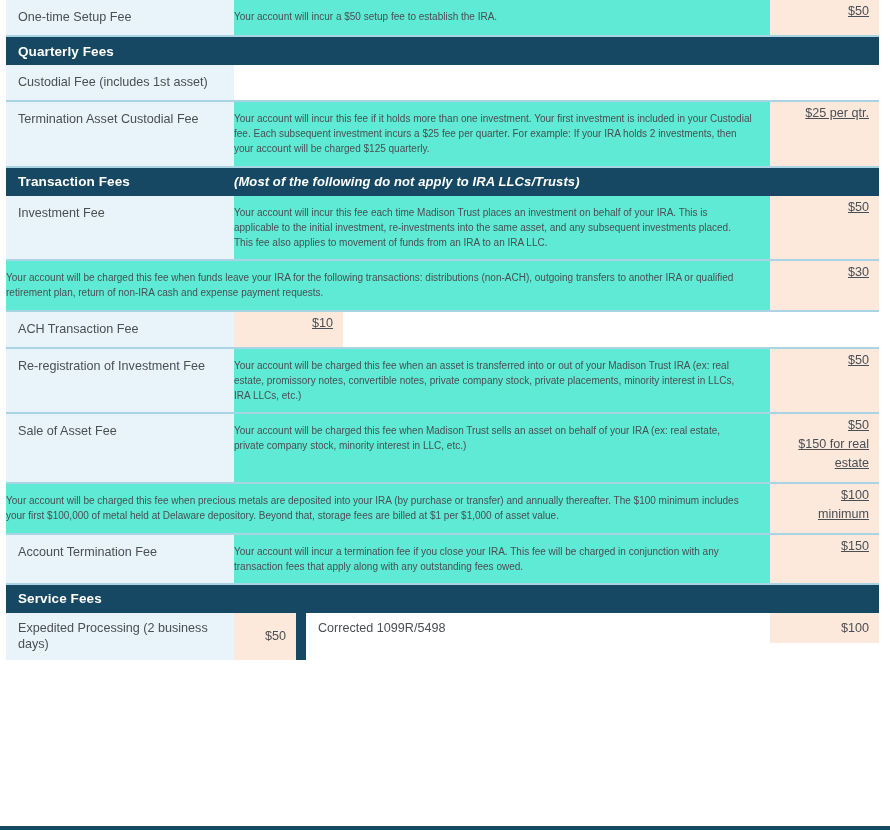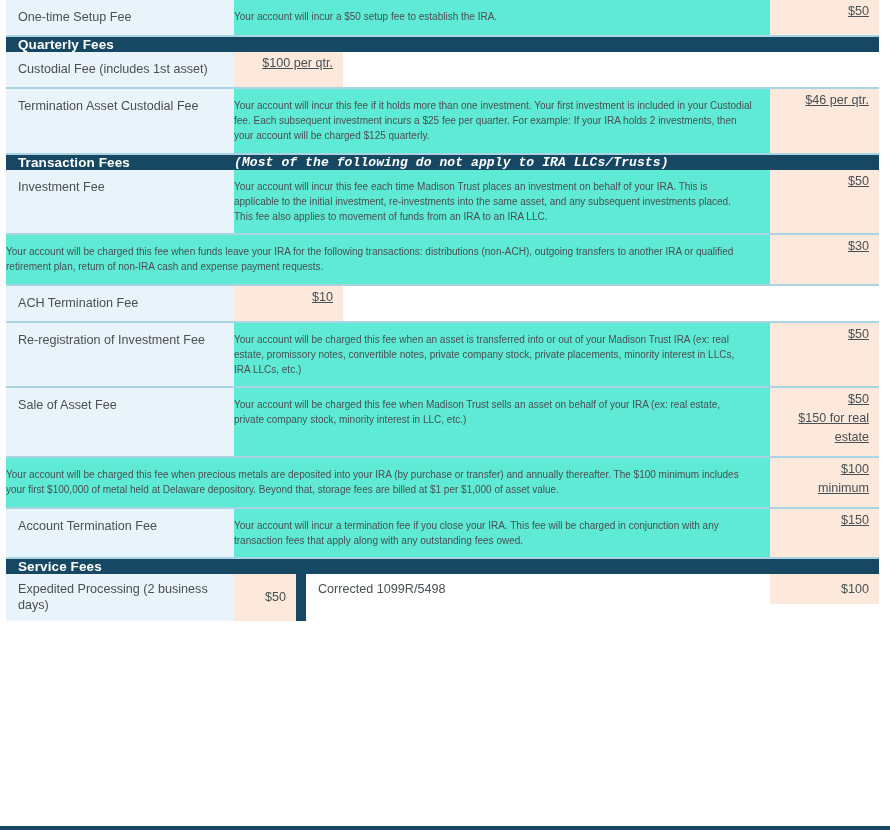--- a/index.html
+++ b/index.html
@@ -17,39 +17,38 @@
     height: 830px;
     padding: 0 11px 0 6px;
     background: #ffffff;
     position: relative;
   }
 
   
   .section-bar {
     background: #164863;
     color: #ffffff;
-    height: 15px;
+    height: 28px;
     display: flex;
     align-items: center;
     width: 100%;
   }
   .section-bar .bar-title {
     font-size: 13.5px;
     font-weight: bold;
     padding-left: 12px;
     width: 228px;
     flex: 0 0 228px;
     letter-spacing: .1px;
   }
   .section-bar .bar-note {
     font-size: 13px;
     font-weight: bold;
     font-style: italic;
     letter-spacing: .1px;
-    font-family: Liberation Mono, monospace;
   }
 
   
   .row {
     display: flex;
     align-items: stretch;
     border-bottom: 2px solid #a9d4e3;
     background: #ffffff;
   }
   .row.first { border-top: none; }
@@ -150,50 +149,47 @@
         </div>
       </div>
     </div>
 
   <div id="sections">
       <div class="section-bar">
         <span class="bar-title">Quarterly Fees</span>
       </div>
       <div class="row">
         <div class="cell-name">Custodial Fee (includes 1st asset)</div>
-        <div class="cell-fee">
-          <div>$100 per qtr.</div>
-        </div>
       </div>
       <div class="row">
         <div class="cell-name">Termination Asset Custodial Fee</div>
         <div class="cell-desc">Your account will incur this fee if it holds more than one investment. Your first investment is included in your Custodial fee. Each subsequent investment incurs a $25 fee per quarter. For example: If your IRA holds 2 investments, then your account will be charged $125 quarterly.</div>
         <div class="cell-fee">
-          <div>$46 per qtr.</div>
+          <div>$25 per qtr.</div>
         </div>
       </div>
       <div class="section-bar">
         <span class="bar-title">Transaction Fees</span>
         <span class="bar-note">(Most of the following do not apply to IRA LLCs/Trusts)</span>
       </div>
       <div class="row">
         <div class="cell-name">Investment Fee</div>
         <div class="cell-desc">Your account will incur this fee each time Madison Trust places an investment on behalf of your IRA. This is applicable to the initial investment, re-investments into the same asset, and any subsequent investments placed. This fee also applies to movement of funds from an IRA to an IRA LLC.</div>
         <div class="cell-fee">
           <div>$50</div>
         </div>
       </div>
       <div class="row">
         <div class="cell-desc">Your account will be charged this fee when funds leave your IRA for the following transactions: distributions (non-ACH), outgoing transfers to another IRA or qualified retirement plan, return of non-IRA cash and expense payment requests.</div>
         <div class="cell-fee">
           <div>$30</div>
         </div>
       </div>
       <div class="row">
-        <div class="cell-name">ACH Termination Fee</div>
+        <div class="cell-name">ACH Transaction Fee</div>
         <div class="cell-fee">
           <div>$10</div>
         </div>
       </div>
       <div class="row">
         <div class="cell-name">Re-registration of Investment Fee</div>
         <div class="cell-desc">Your account will be charged this fee when an asset is transferred into or out of your Madison Trust IRA (ex: real estate, promissory notes, convertible notes, private company stock, private placements, minority interest in LLCs, IRA LLCs, etc.)</div>
         <div class="cell-fee">
           <div>$50</div>
         </div>

